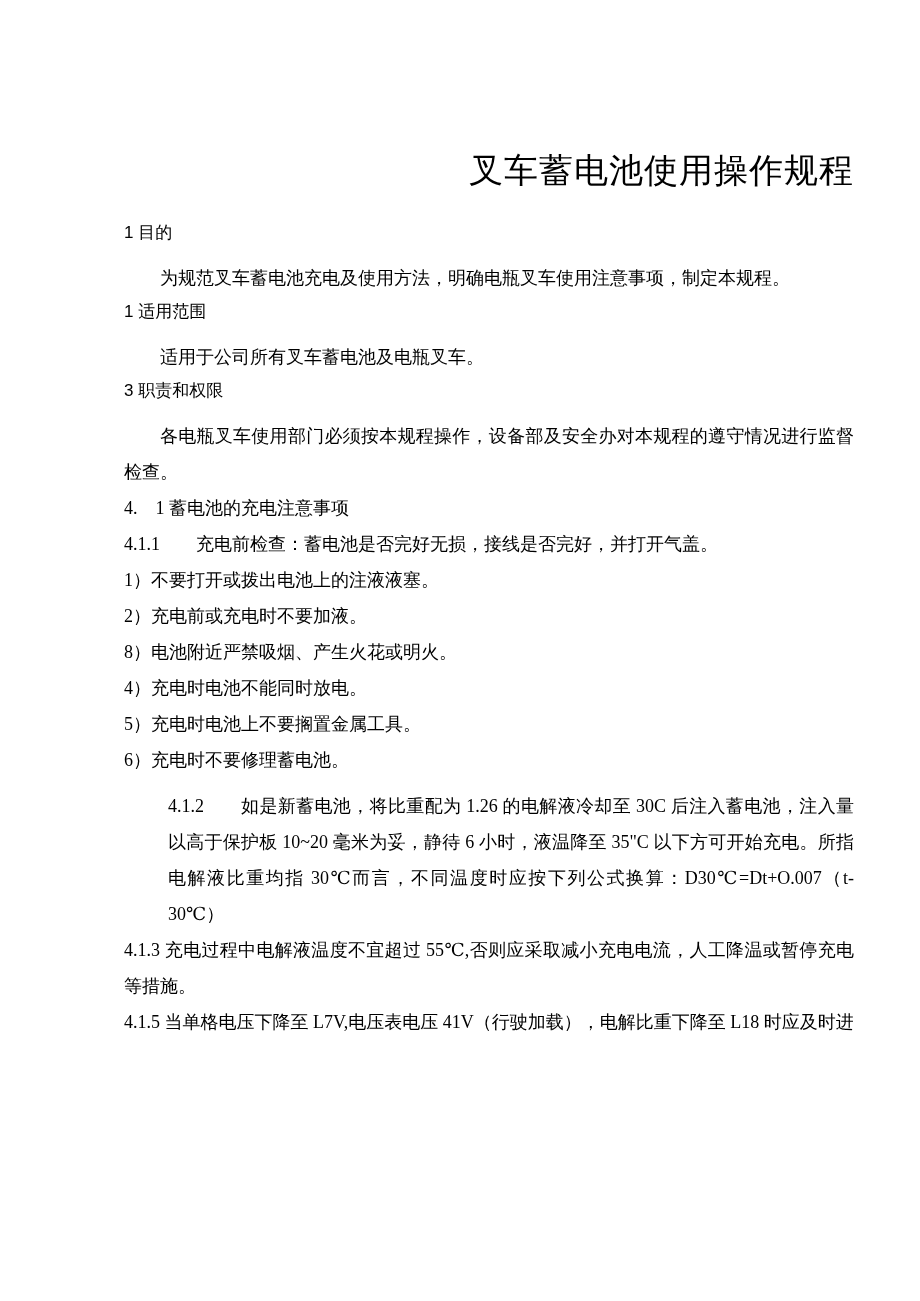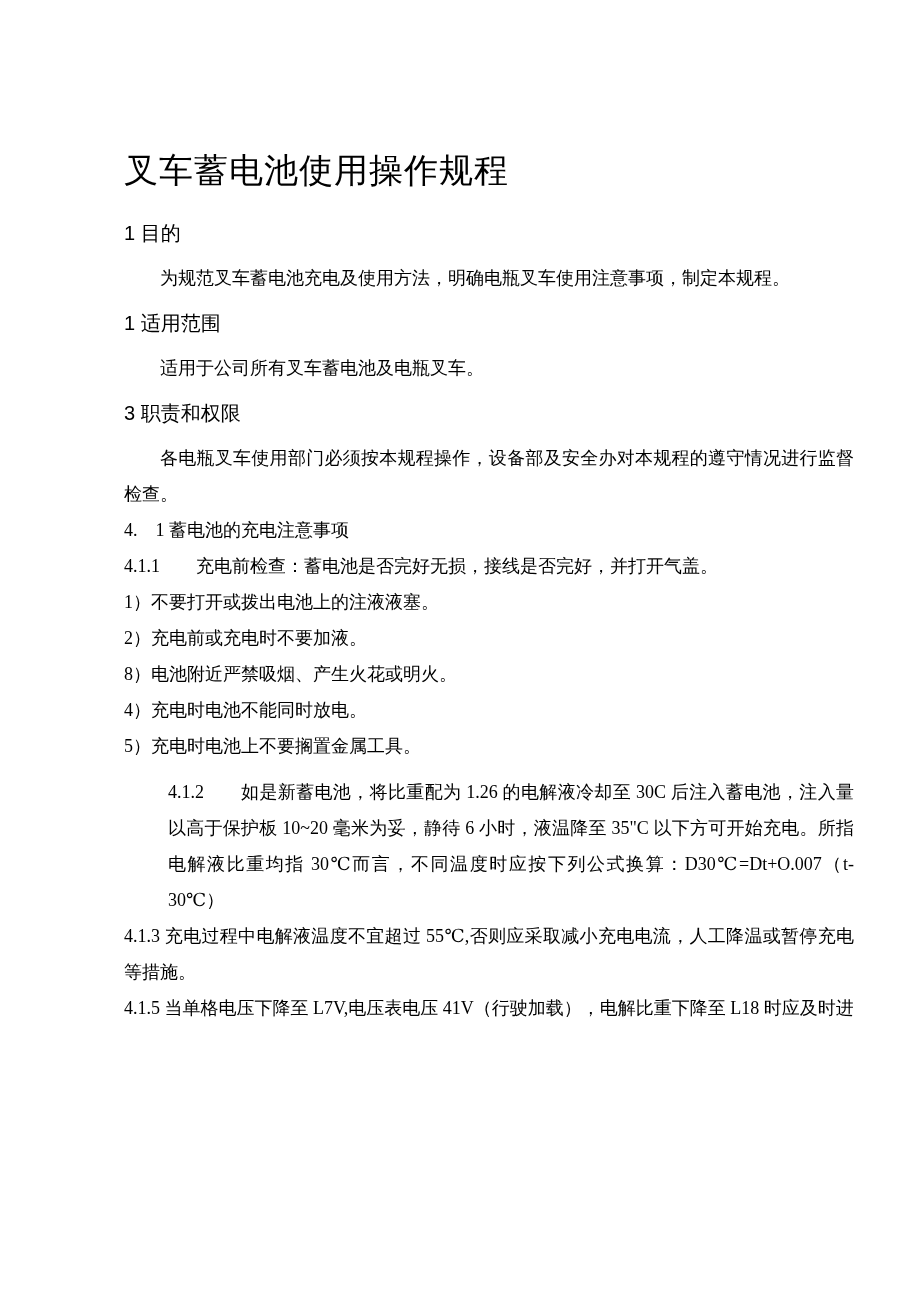--- a/index.html
+++ b/index.html
@@ -15,31 +15,31 @@
     background: #ffffff;
     box-sizing: border-box;
     padding: 150px 66px 0 124px;
     overflow: hidden;
     color: #000000;
   }
   .t-title {
     font-family: "Liberation Serif", "DejaVu Serif", serif;
     font-size: 34px;
     line-height: 42px;
-    text-align: left;
+    text-align: right;
     margin: 0 0 26px 0;
     font-weight: 500;
     letter-spacing: 1px;
   }
   .t-heading {
     font-family: "Liberation Sans", "DejaVu Sans", sans-serif;
-    font-size: 20px;
+    font-size: 17px;
     line-height: 30px;
     font-weight: 400;
-    margin: 12px 0 12px 0;
+    margin: 1px 0 12px 0;
   }
   .t-para {
     font-family: "Liberation Serif", "DejaVu Serif", serif;
     font-size: 18px;
     line-height: 36px;
     margin: 0;
     text-indent: 2em;
   }
   .t-body {
     font-family: "Liberation Serif", "DejaVu Serif", serif;
@@ -67,16 +67,17 @@
   <div class="t-para">适用于公司所有叉车蓄电池及电瓶叉车。</div>
   <div class="t-heading">3 职责和权限</div>
   <div class="t-para justify">各电瓶叉车使用部门必须按本规程操作，设备部及安全办对本规程的遵守情况进行监督检查。</div>
   <div class="t-body">4.　1 蓄电池的充电注意事项</div>
   <div class="t-body">4.1.1　　充电前检查：蓄电池是否完好无损，接线是否完好，并打开气盖。</div>
   <div class="t-body">1）不要打开或拨出电池上的注液液塞。</div>
   <div class="t-body">2）充电前或充电时不要加液。</div>
   <div class="t-body">8）电池附近严禁吸烟、产生火花或明火。</div>
   <div class="t-body">4）充电时电池不能同时放电。</div>
   <div class="t-body">5）充电时电池上不要搁置金属工具。</div>
+  <div class="t-body">6）充电时不要修理蓄电池。</div>
   <div class="t-body justify mt10">4.1.2　　如是新蓄电池，将比重配为 1.26 的电解液冷却至 30C 后注入蓄电池，注入量以高于保护板 10~20 毫米为妥，静待 6 小时，液温降至 35"C 以下方可开始充电。所指电解液比重均指 30℃而言，不同温度时应按下列公式换算：D30℃=Dt+O.007（t-30℃）</div>
   <div class="t-body justify">4.1.3 充电过程中电解液温度不宜超过 55℃,否则应采取减小充电电流，人工降温或暂停充电等措施。</div>
   <div class="t-body justify">4.1.5 当单格电压下降至 L7V,电压表电压 41V（行驶加载），电解比重下降至 L18 时应及时进</div>
 </div>
 
 </body></html>

